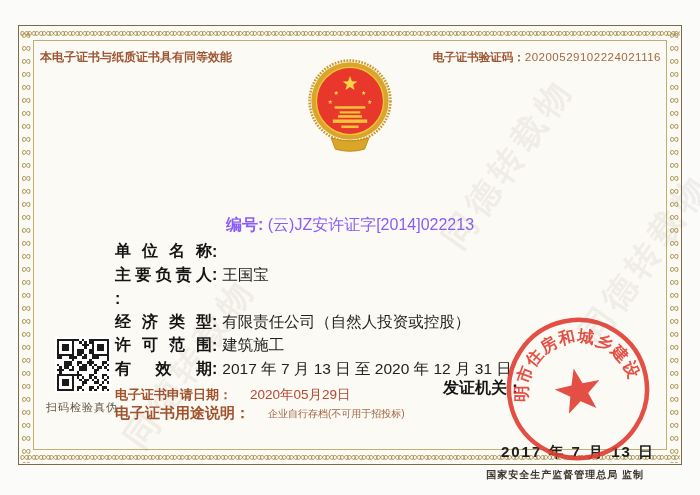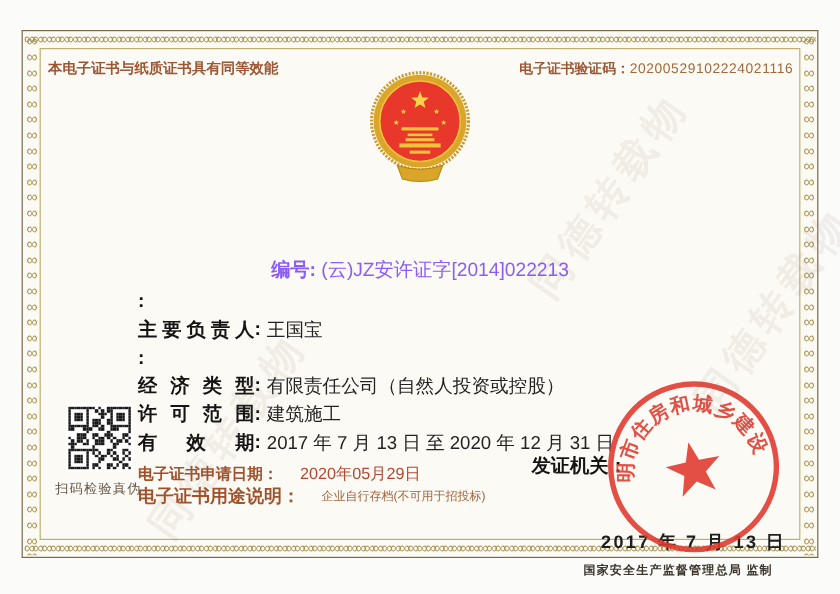--- a/index.html
+++ b/index.html
@@ -96,20 +96,21 @@
     </div>
 
 
     <div class="certno">
       <span class="nl">编号:</span>
       <span class="nv">(云)JZ安许证字[2014]022213</span>
     </div>
 
     <div class="fields">
       <div class="frow">
+        <span class="lab">单位名称</span>
           <span class="col">:</span>
       </div>
       <div class="frow">
         <span class="lab">主要负责人</span>
           <span class="col">:</span>
         <span class="val">王国宝</span>
       </div>
       <div class="frow">
           <span class="col">:</span>
       </div>

